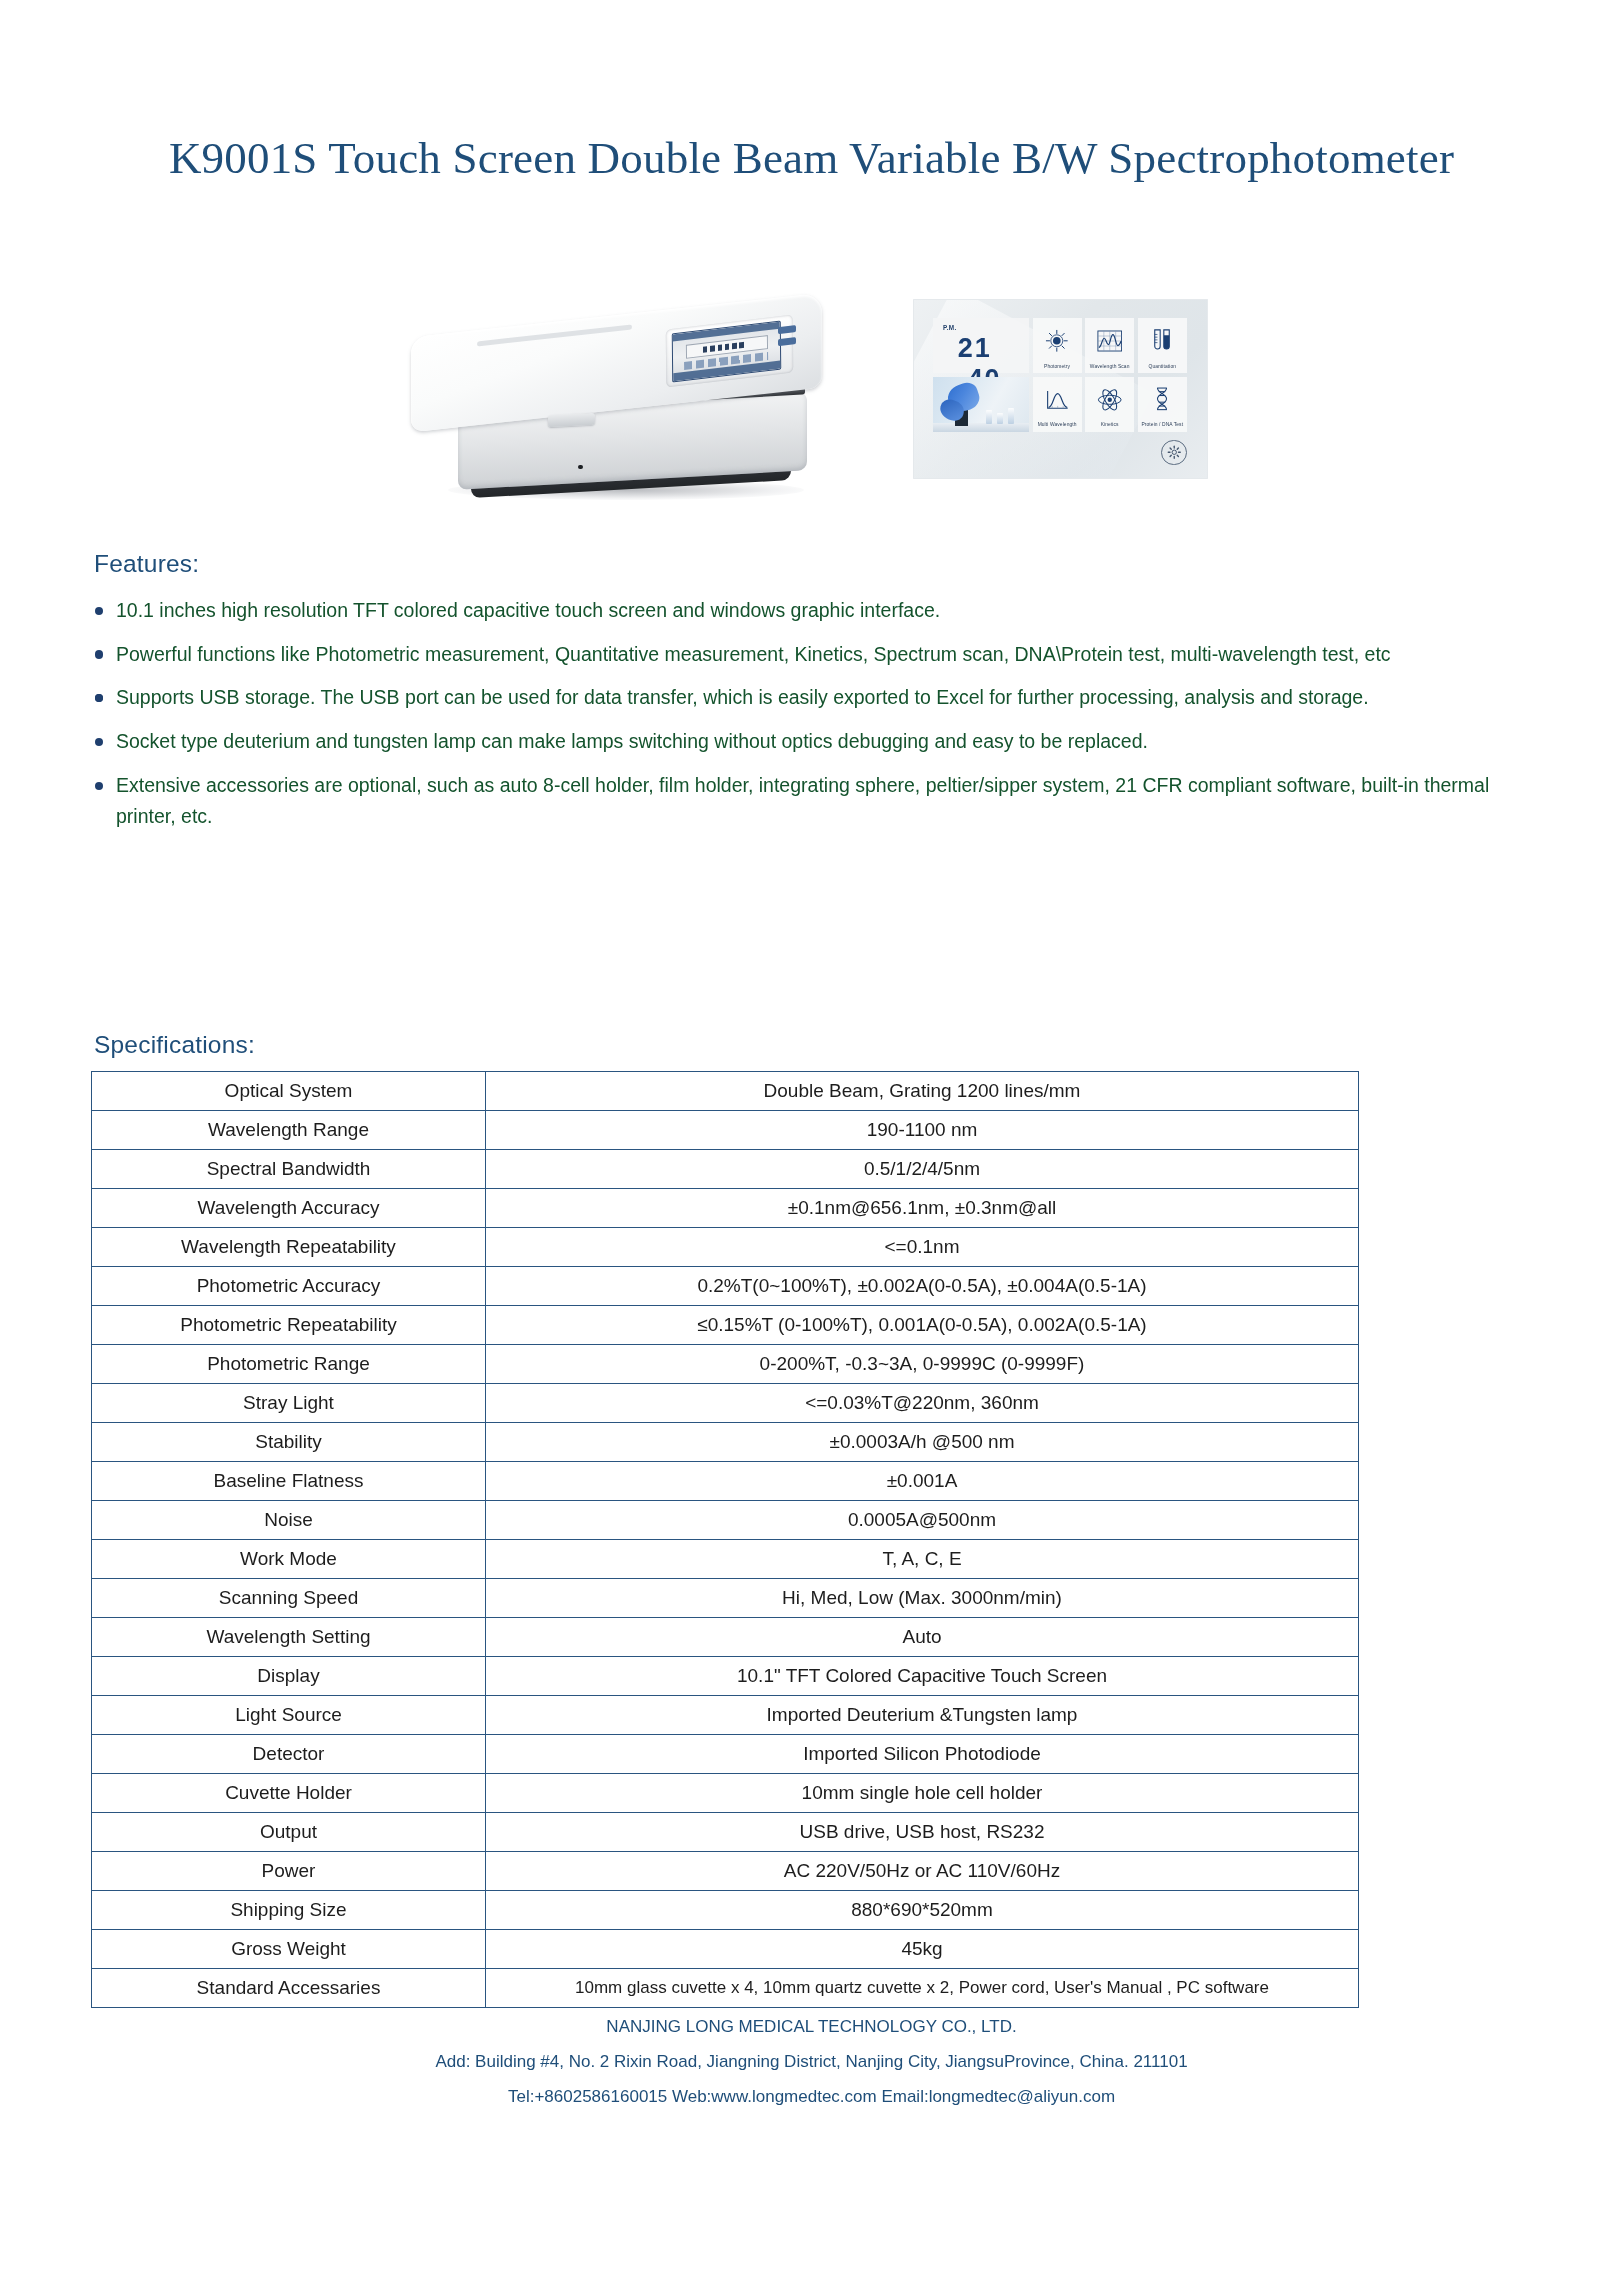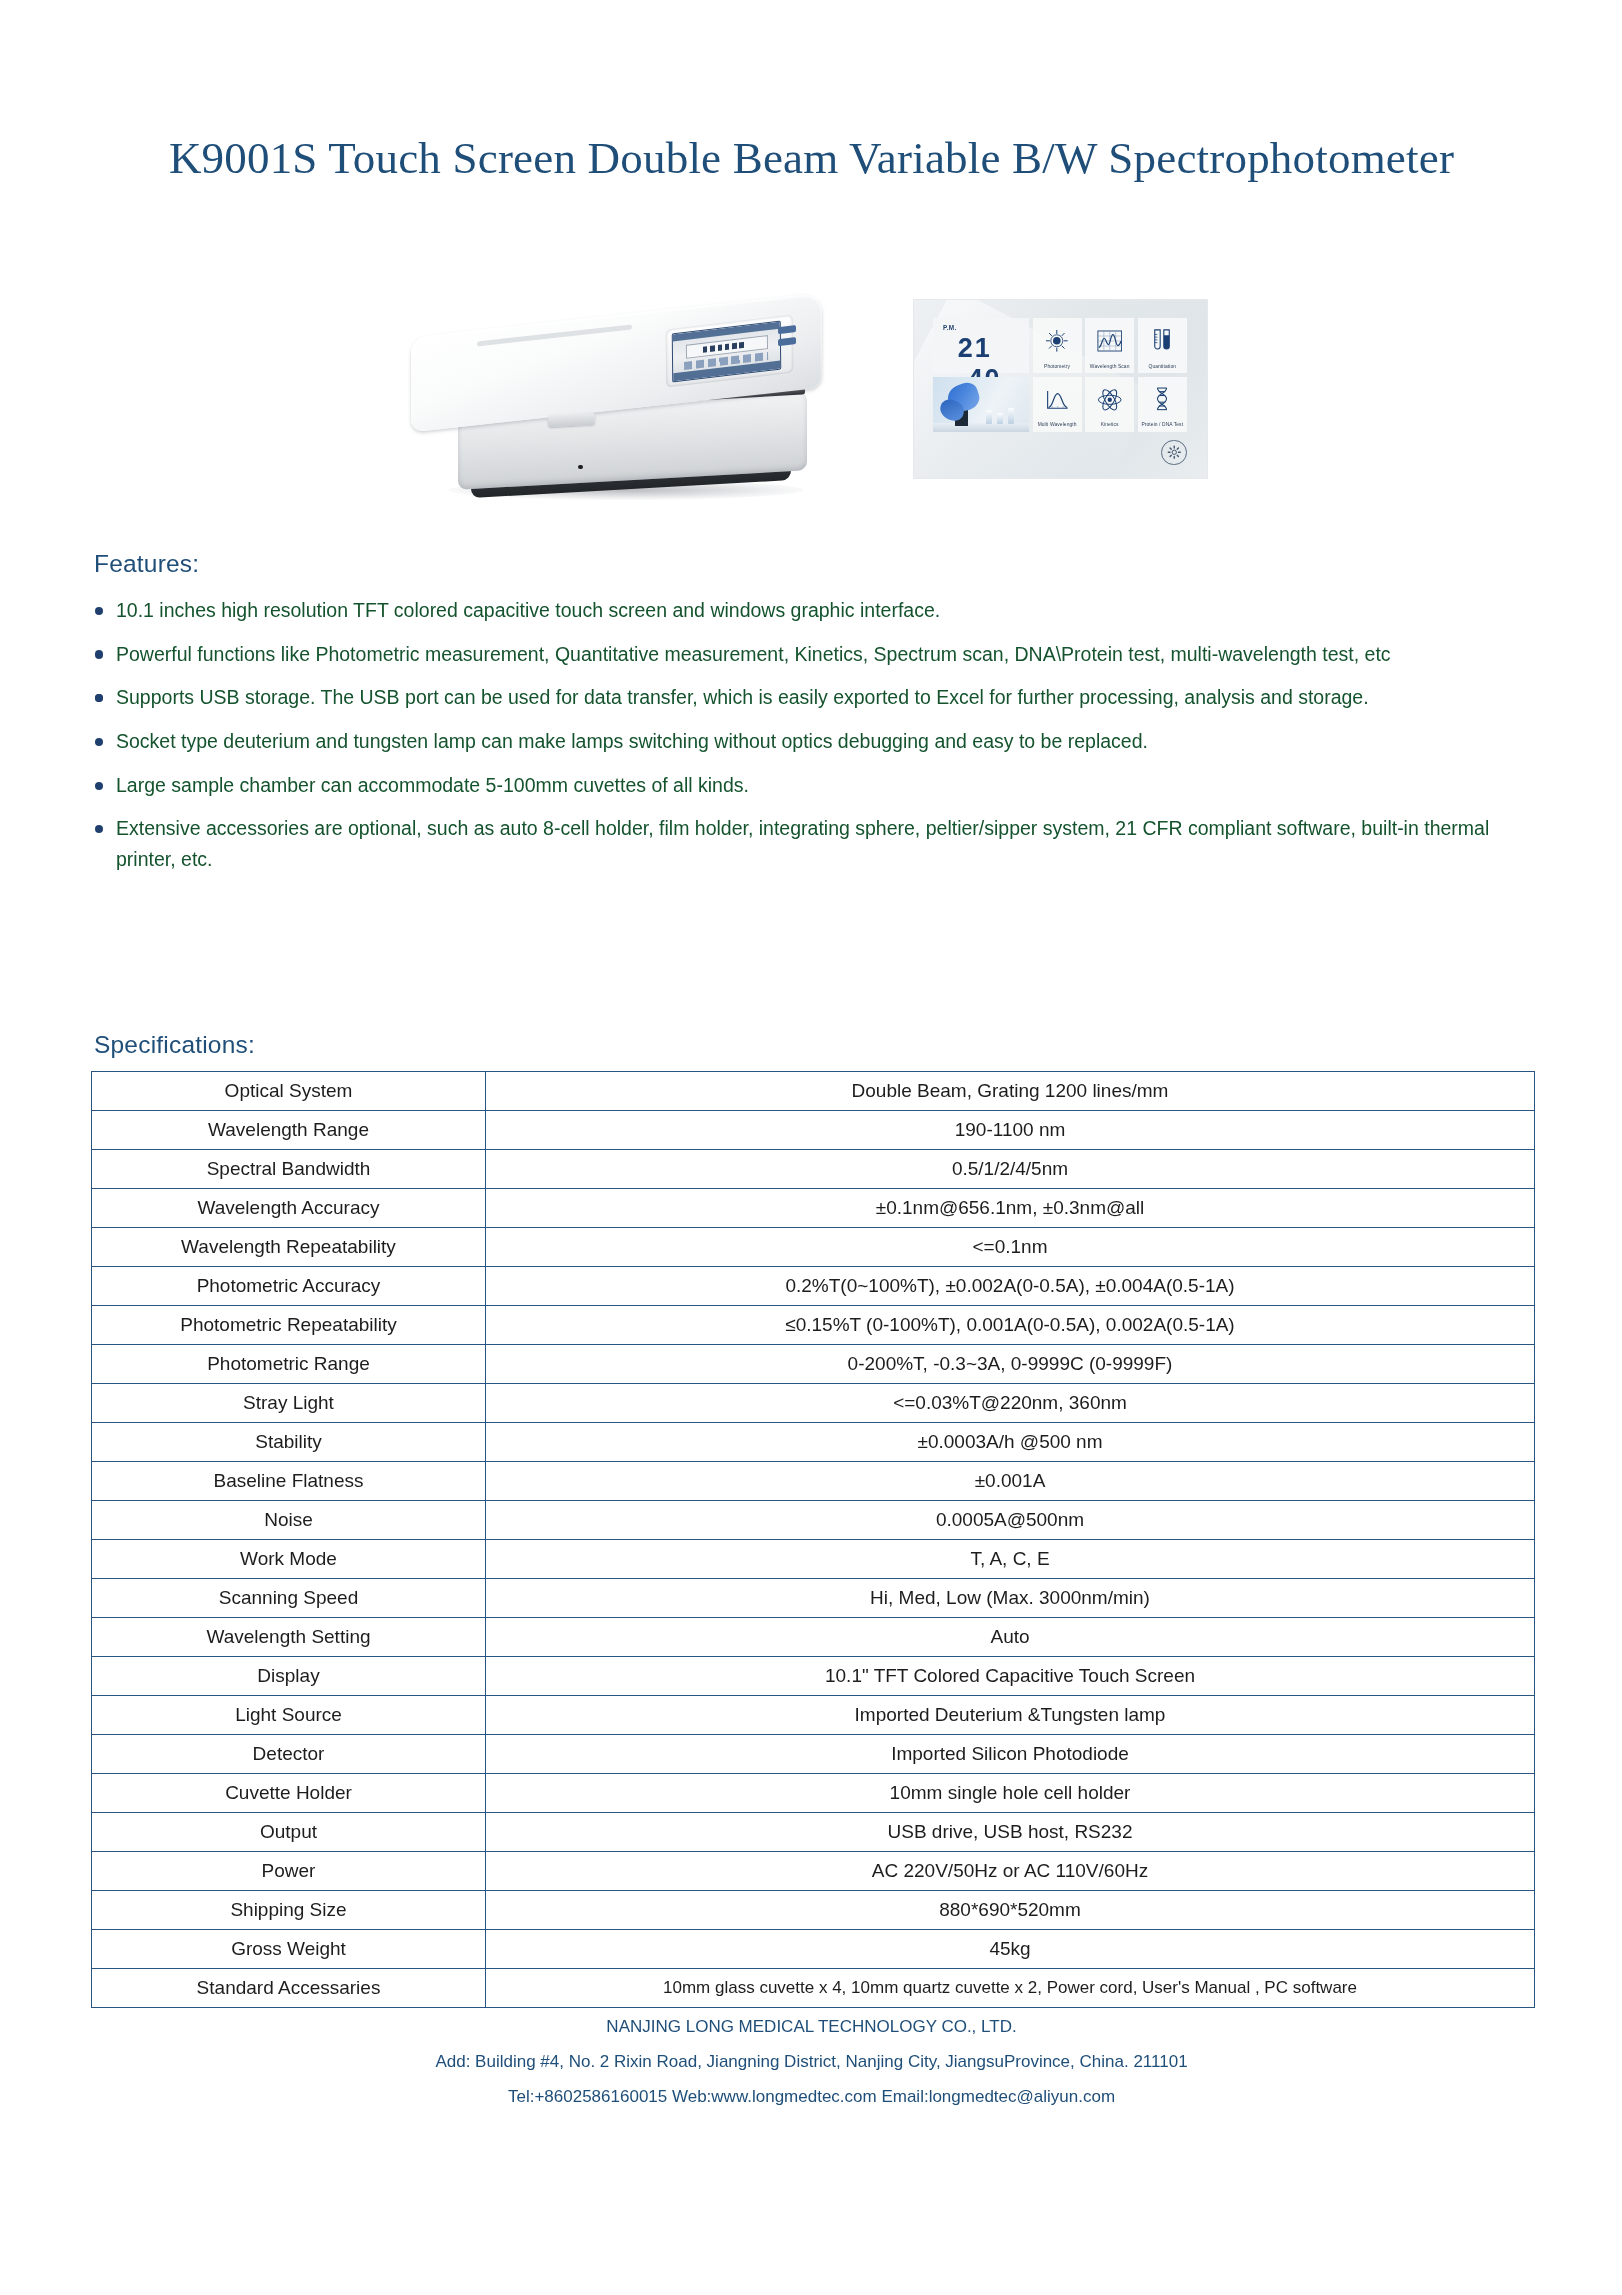--- a/index.html
+++ b/index.html
@@ -279,21 +279,21 @@
     left: 0.9px; top: 11.8px;
     width: 8.2px; height: 8.2px;
     background: #1f3f6e;
     border-radius: 50%;
   }
 
   
   table.specs {
     position: absolute;
     left: 91px; top: 1071px;
-    width: 1444px;
+    width: 1268px;
     border-collapse: collapse;
     table-layout: fixed;
   }
   table.specs td {
     border: 1.8px solid #2a5580;
     height: 38px;
     text-align: center;
     vertical-align: middle;
     font-size: 19px;
     color: #1d1d1d;
@@ -486,21 +486,20 @@
     </div>
   </div>
 
   <div class="sec-head" id="features-head">Features:</div>
   <div class="features">
     <div class="feat"><span class="bullet"></span><span>10.1 inches high resolution TFT colored capacitive touch screen and windows graphic interface.</span></div>
     <div class="feat"><span class="bullet"></span><span>Powerful functions like Photometric measurement, Quantitative measurement, Kinetics, Spectrum scan, DNA\Protein test, multi-wavelength test, etc</span></div>
     <div class="feat"><span class="bullet"></span></div>
     <div class="feat"><span class="bullet"></span><span>Supports USB storage.  The USB port can be used for data transfer, which is easily exported to Excel for further processing, analysis and storage.</span></div>
     <div class="feat"><span class="bullet"></span><span>Socket type deuterium and tungsten lamp can make lamps switching without optics debugging and easy to be replaced.</span></div>
-    <div class="feat"><span class="bullet"></span><span>Large sample chamber can accommodate 5-100mm cuvettes of all kinds.</span></div>
     <div class="feat"><span class="bullet"></span><span>Extensive accessories are optional, such as auto 8-cell holder, film holder, integrating sphere, peltier/sipper system, 21 CFR compliant software,  built-in thermal printer, etc.</span></div>
   </div>
 
   <div class="sec-head" id="specs-head">Specifications:</div>
 
   <table class="specs">
     <tbody>
       <tr>
           <td class="k">Optical System</td>
           <td class="v">Double Beam, Grating 1200 lines/mm</td>

